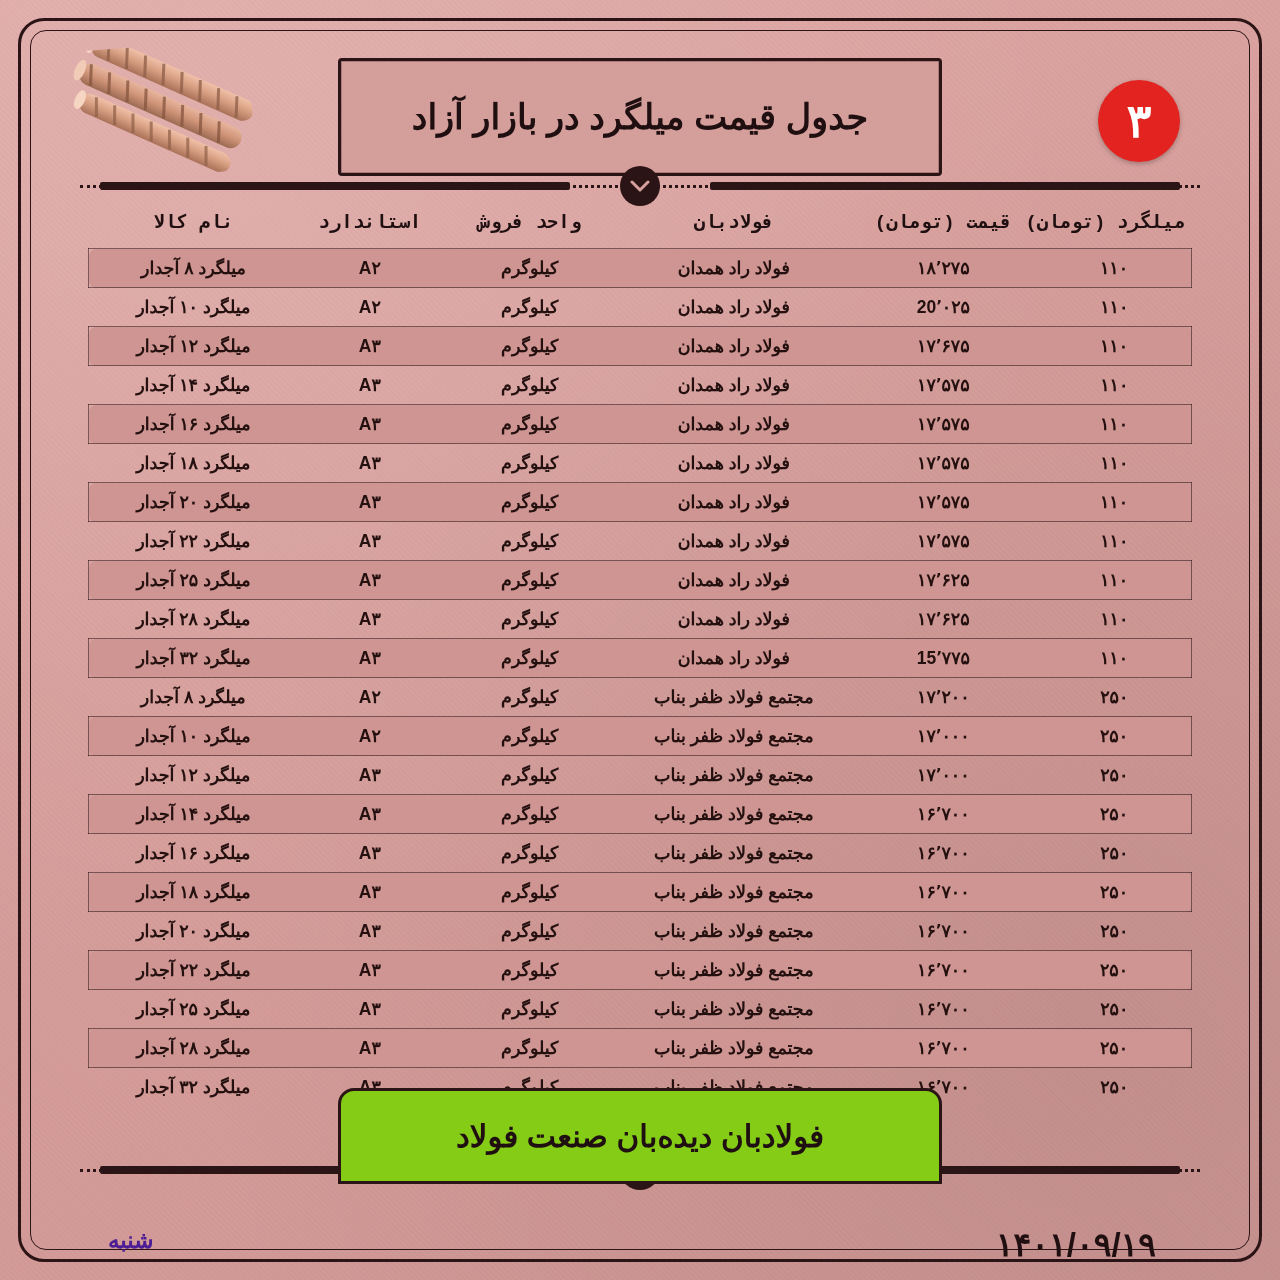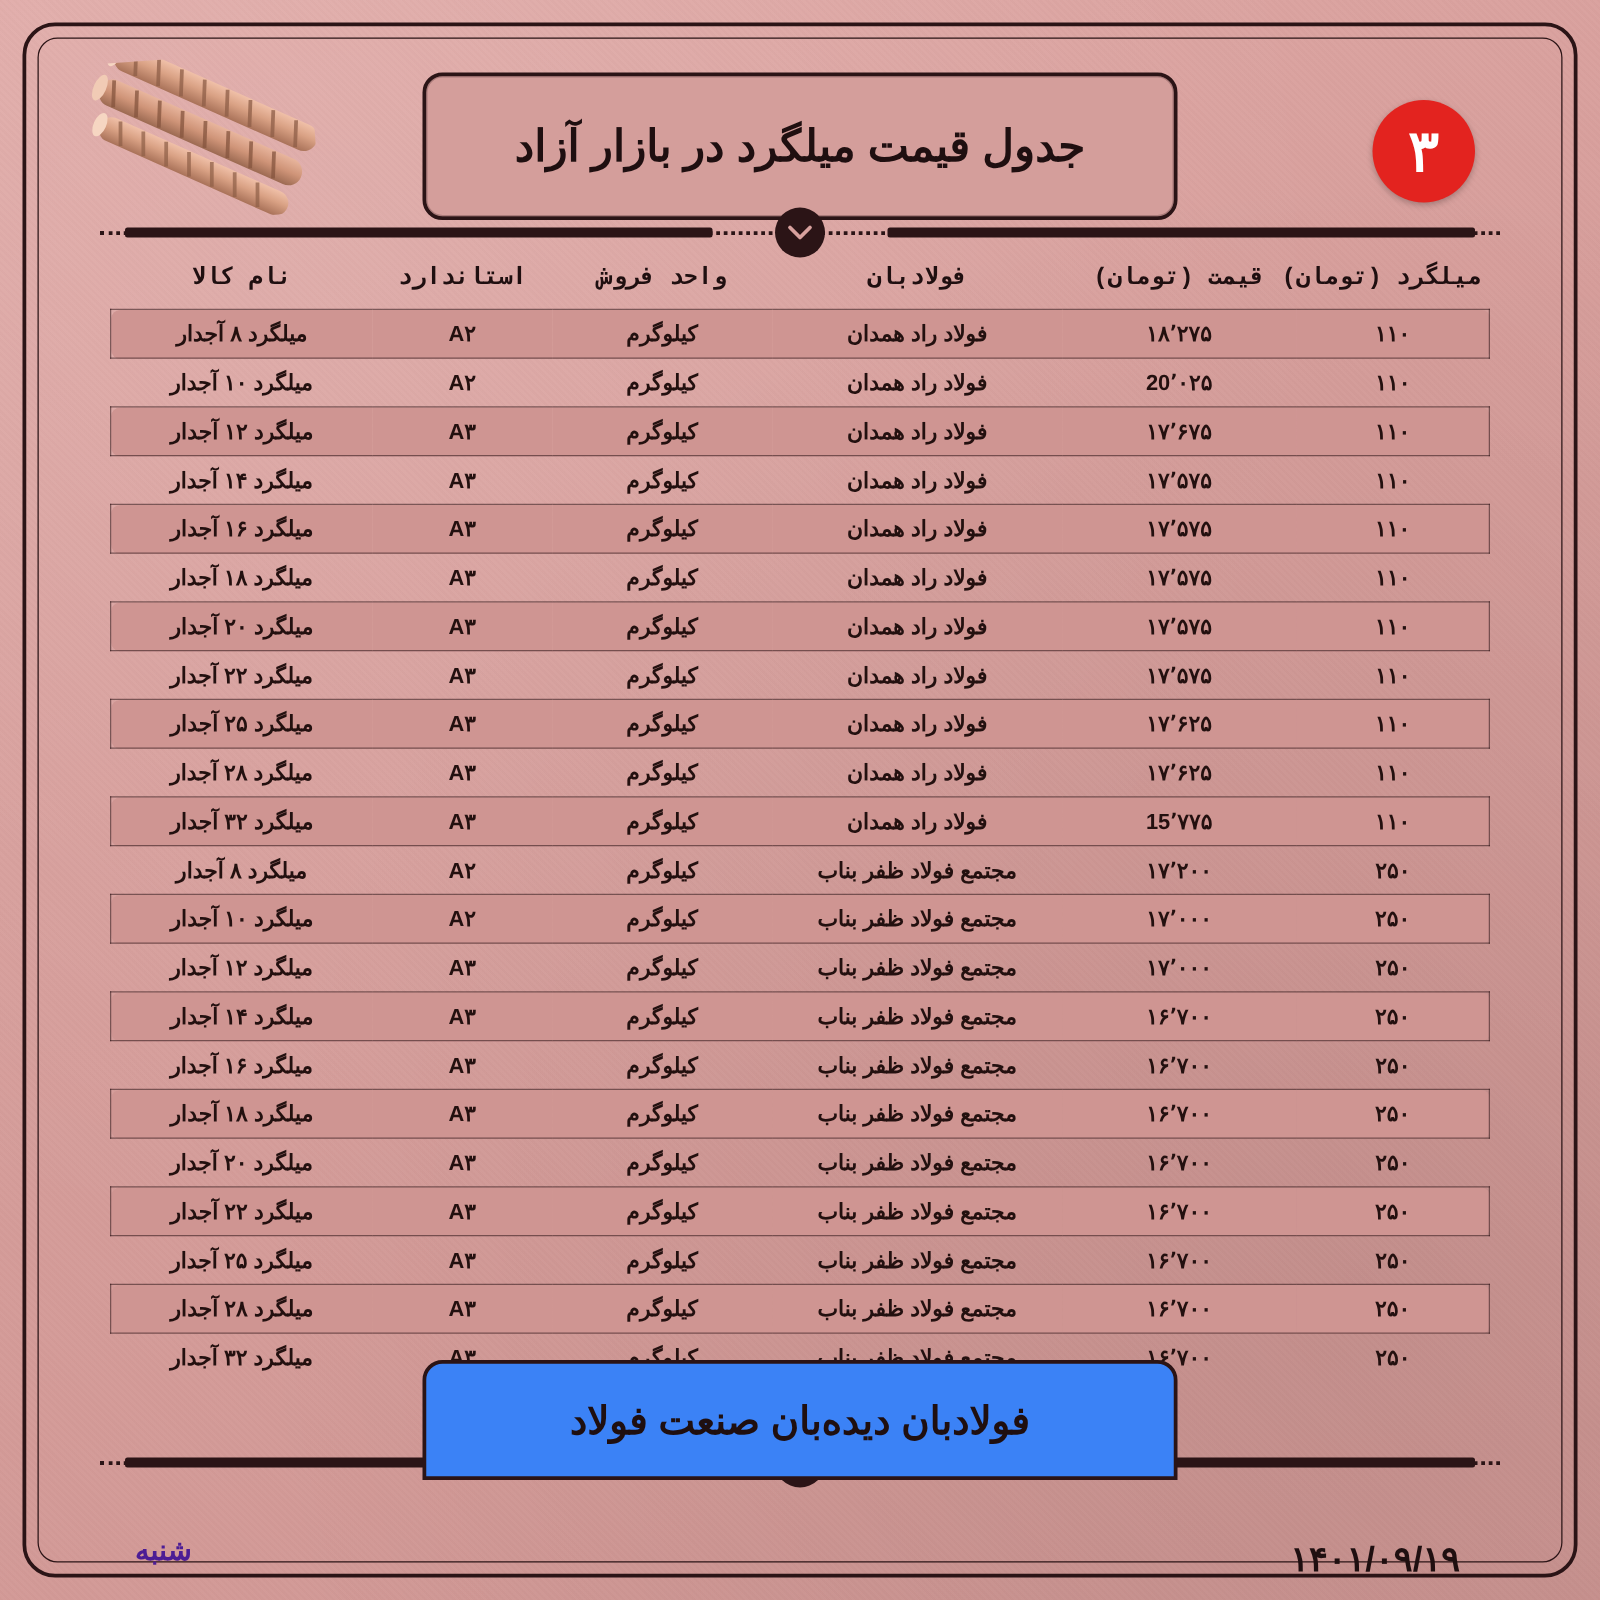--- a/index.html
+++ b/index.html
@@ -68,21 +68,21 @@
 
   .title-plate {
     position: absolute;
     left: 50%;
     transform: translateX(-50%);
     top: 22px;
     width: 604px;
     height: 118px;
     background: #d49e9b;
     border: 3px solid #2b1416;
-    border-radius: 16px;
+    border-radius: 4px;
     display: flex;
     align-items: center;
     justify-content: center;
     box-shadow: inset 0 0 0 1px rgba(43,20,22,0.25);
   }
   .title-plate .title-text {
     font-size: 35px;
     font-weight: bold;
     color: #1f0f10;
     letter-spacing: 0px;
@@ -216,38 +216,38 @@
     display: flex; align-items: center; justify-content: center;
   }
 
   .footer-plate {
     position: absolute;
     left: 50%;
     transform: translateX(-50%);
     bottom: -8px;
     width: 604px;
     height: 96px;
-    background: #3b82f6;
+    background: #84cc16;
     border: 3px solid #2b1416;
     border-radius: 16px 16px 0 0;
     display: flex;
     align-items: center;
     justify-content: center;
   }
   .footer-plate .footer-text {
     font-size: 31px;
     font-weight: bold;
     color: #1f0f10;
     white-space: nowrap;
   }
   .date-text {
     position: absolute;
-    right: 112px;
+    right: 124px;
     bottom: 16px;
-    font-size: 28px;
+    font-size: 33px;
     font-weight: bold;
     color: #1f0f10;
     letter-spacing: 1px;
   }
   .weekday-text {
     position: absolute;
     left: 108px;
     bottom: 26px;
     font-size: 23px;
     font-weight: bold;

